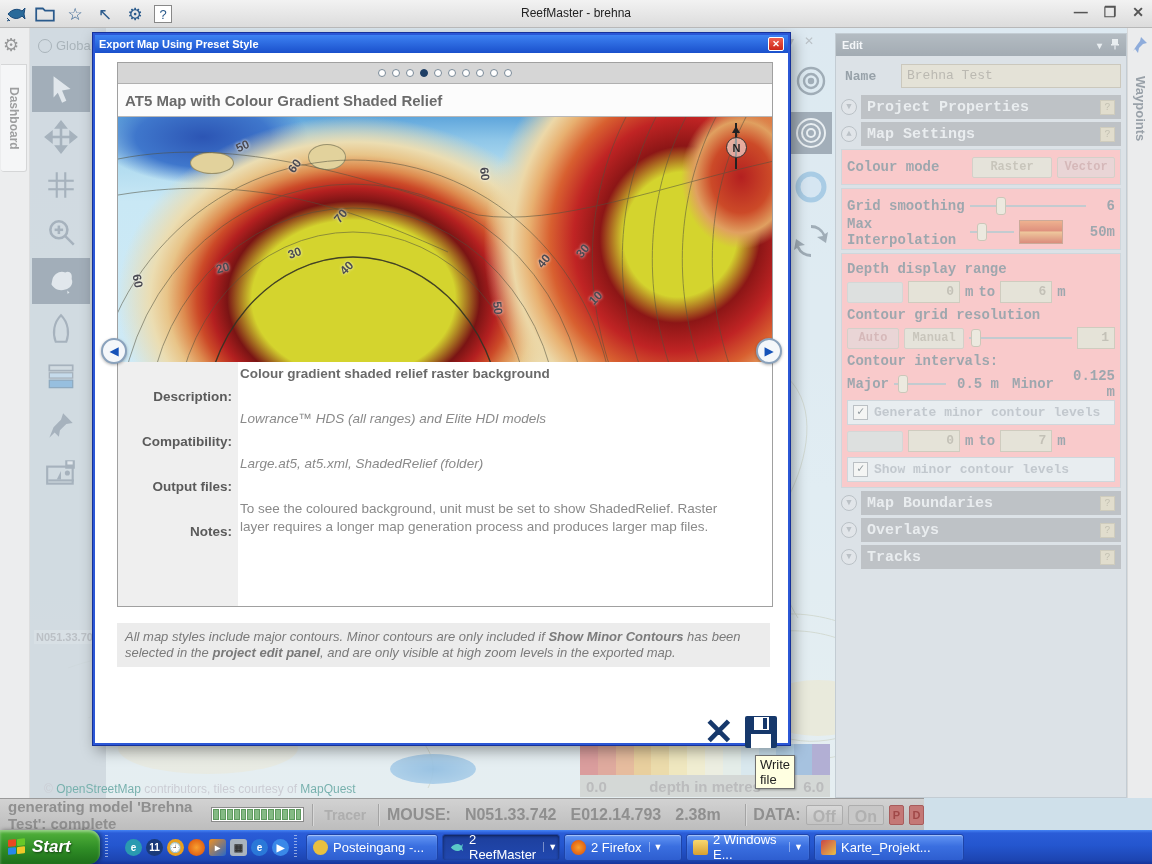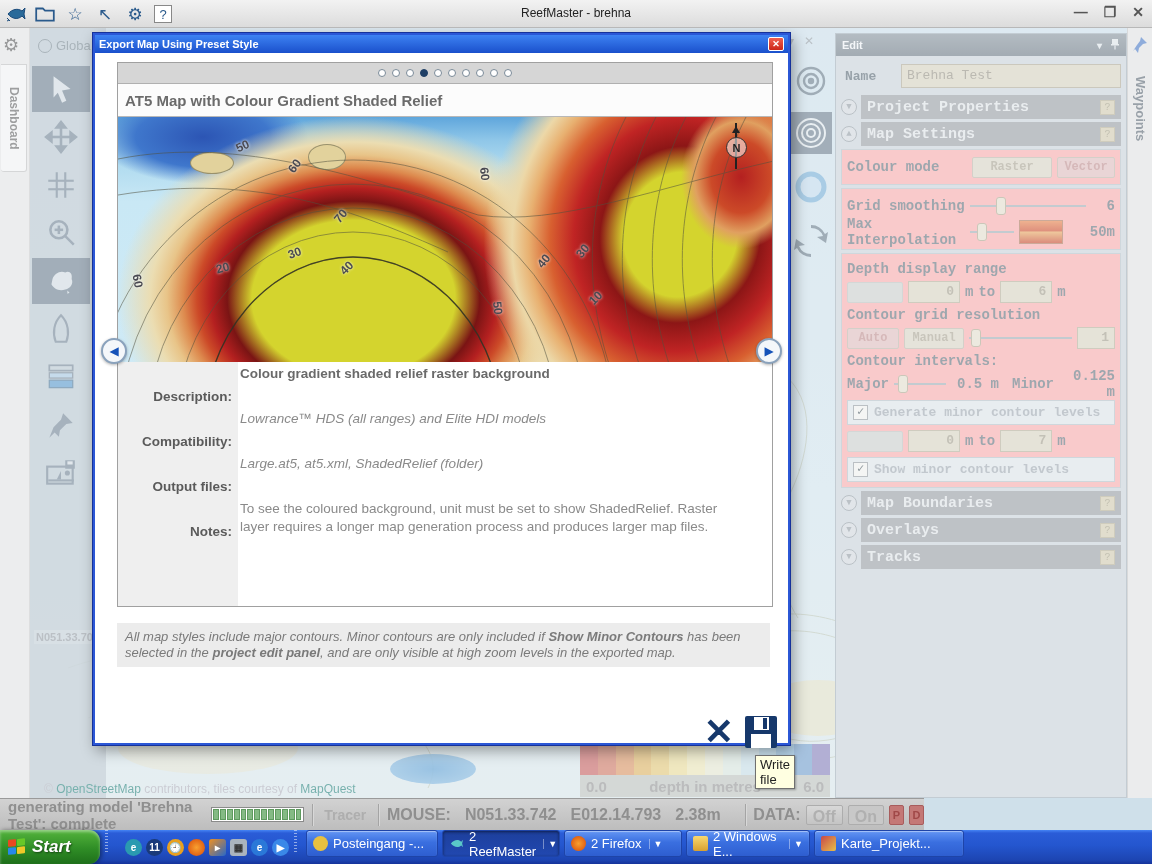--- a/index.html
+++ b/index.html
@@ -130,21 +130,21 @@
   #progress { width:140px; height:15px; border:1px solid #8a8a8a; background:#fff; margin-left:10px; display:flex; gap:1px; padding:1px; }
   #progress div { flex:1; background:#84ba84; border:1px solid #5e9a5e; }
   .sb-sep { width:1px; height:22px; background:#a4a4a4; margin:0 8px; box-shadow:1px 0 0 #d8d8d8; }
   #tracer { color:#aeaeae; font-size:14px; padding:0 4px; }
   .mouse-block { font-size:16px; display:flex; gap:14px; align-items:center; }
   .data-block { display:flex; gap:5px; align-items:center; font-size:16px; }
   .sbtn { height:20px; border:1px solid #adadad; border-radius:2px; font-size:16px; padding:2px 6px; background:linear-gradient(180deg,#d8d8d8,#c4c4c4); color:#b0b0b0; }
   .rbtn { width:15px; height:20px; background:#c47876; border:1px solid #a85c5c; color:#a04848; font-size:11px; text-align:center; line-height:18px; border-radius:2px; }
 
   
-  #taskbar { left:0; top:830px; width:1152px; height:34px; background:linear-gradient(180deg,#4584f4 0%,#2a5cd7 9%,#2456cf 45%,#1d45b2 88%,#15339a 100%); z-index:6; display:flex; }
+  #taskbar { left:0; top:830px; width:1152px; height:34px; background:linear-gradient(180deg,#4584f4 0%,#2a5cd7 9%,#2456cf 45%,#1d45b2 88%,#15339a 100%); z-index:6; display:flex; align-items:center; }
   #start-btn { width:100px; height:34px; background:linear-gradient(180deg,#54b43c,#2f8d26 55%,#1e6f1a); border-radius:0 11px 11px 0; display:flex; align-items:center; gap:6px; padding-left:8px; box-shadow:inset 0 2px 3px rgba(255,255,255,.4), 2px 0 4px rgba(0,0,0,.4); }
   #start-btn .flag { width:18px; height:16px; display:grid; grid-template-columns:8px 8px; grid-template-rows:7px 7px; gap:1px; transform:skewY(-6deg); }
   #start-btn .flag i { border-radius:1px; }
   #start-btn span { color:#fff; font-size:17px; font-weight:bold; font-style:italic; text-shadow:1px 1px 2px rgba(0,0,0,.5); }
   .ql { display:flex; gap:4px; align-items:center; margin-left:12px; }
   .ql .qli { width:17px; height:17px; border-radius:3px; font-size:10px; color:#fff; display:flex; align-items:center; justify-content:center; font-weight:bold; }
   .tb-div { width:3px; height:24px; margin:0 5px; background:repeating-linear-gradient(180deg,rgba(255,255,255,.5) 0 1px,transparent 1px 3px); }
   .task-btn { height:27px; margin-left:4px; border-radius:3px; background:linear-gradient(180deg,#6396f4,#3a6fe0 45%,#2e5ed0); border:1px solid #1e44a8; box-shadow:inset 0 1px 1px rgba(255,255,255,.45); display:flex; align-items:center; padding:0 6px; gap:5px; color:#fff; font-size:13px; }
   .task-btn.active { background:linear-gradient(180deg,#1d3f9c,#2148b0); box-shadow:inset 0 1px 3px rgba(0,0,0,.5); }
   .task-btn .drop { border-left:1px solid rgba(255,255,255,.4); padding-left:4px; margin-left:2px; font-size:9px; }

